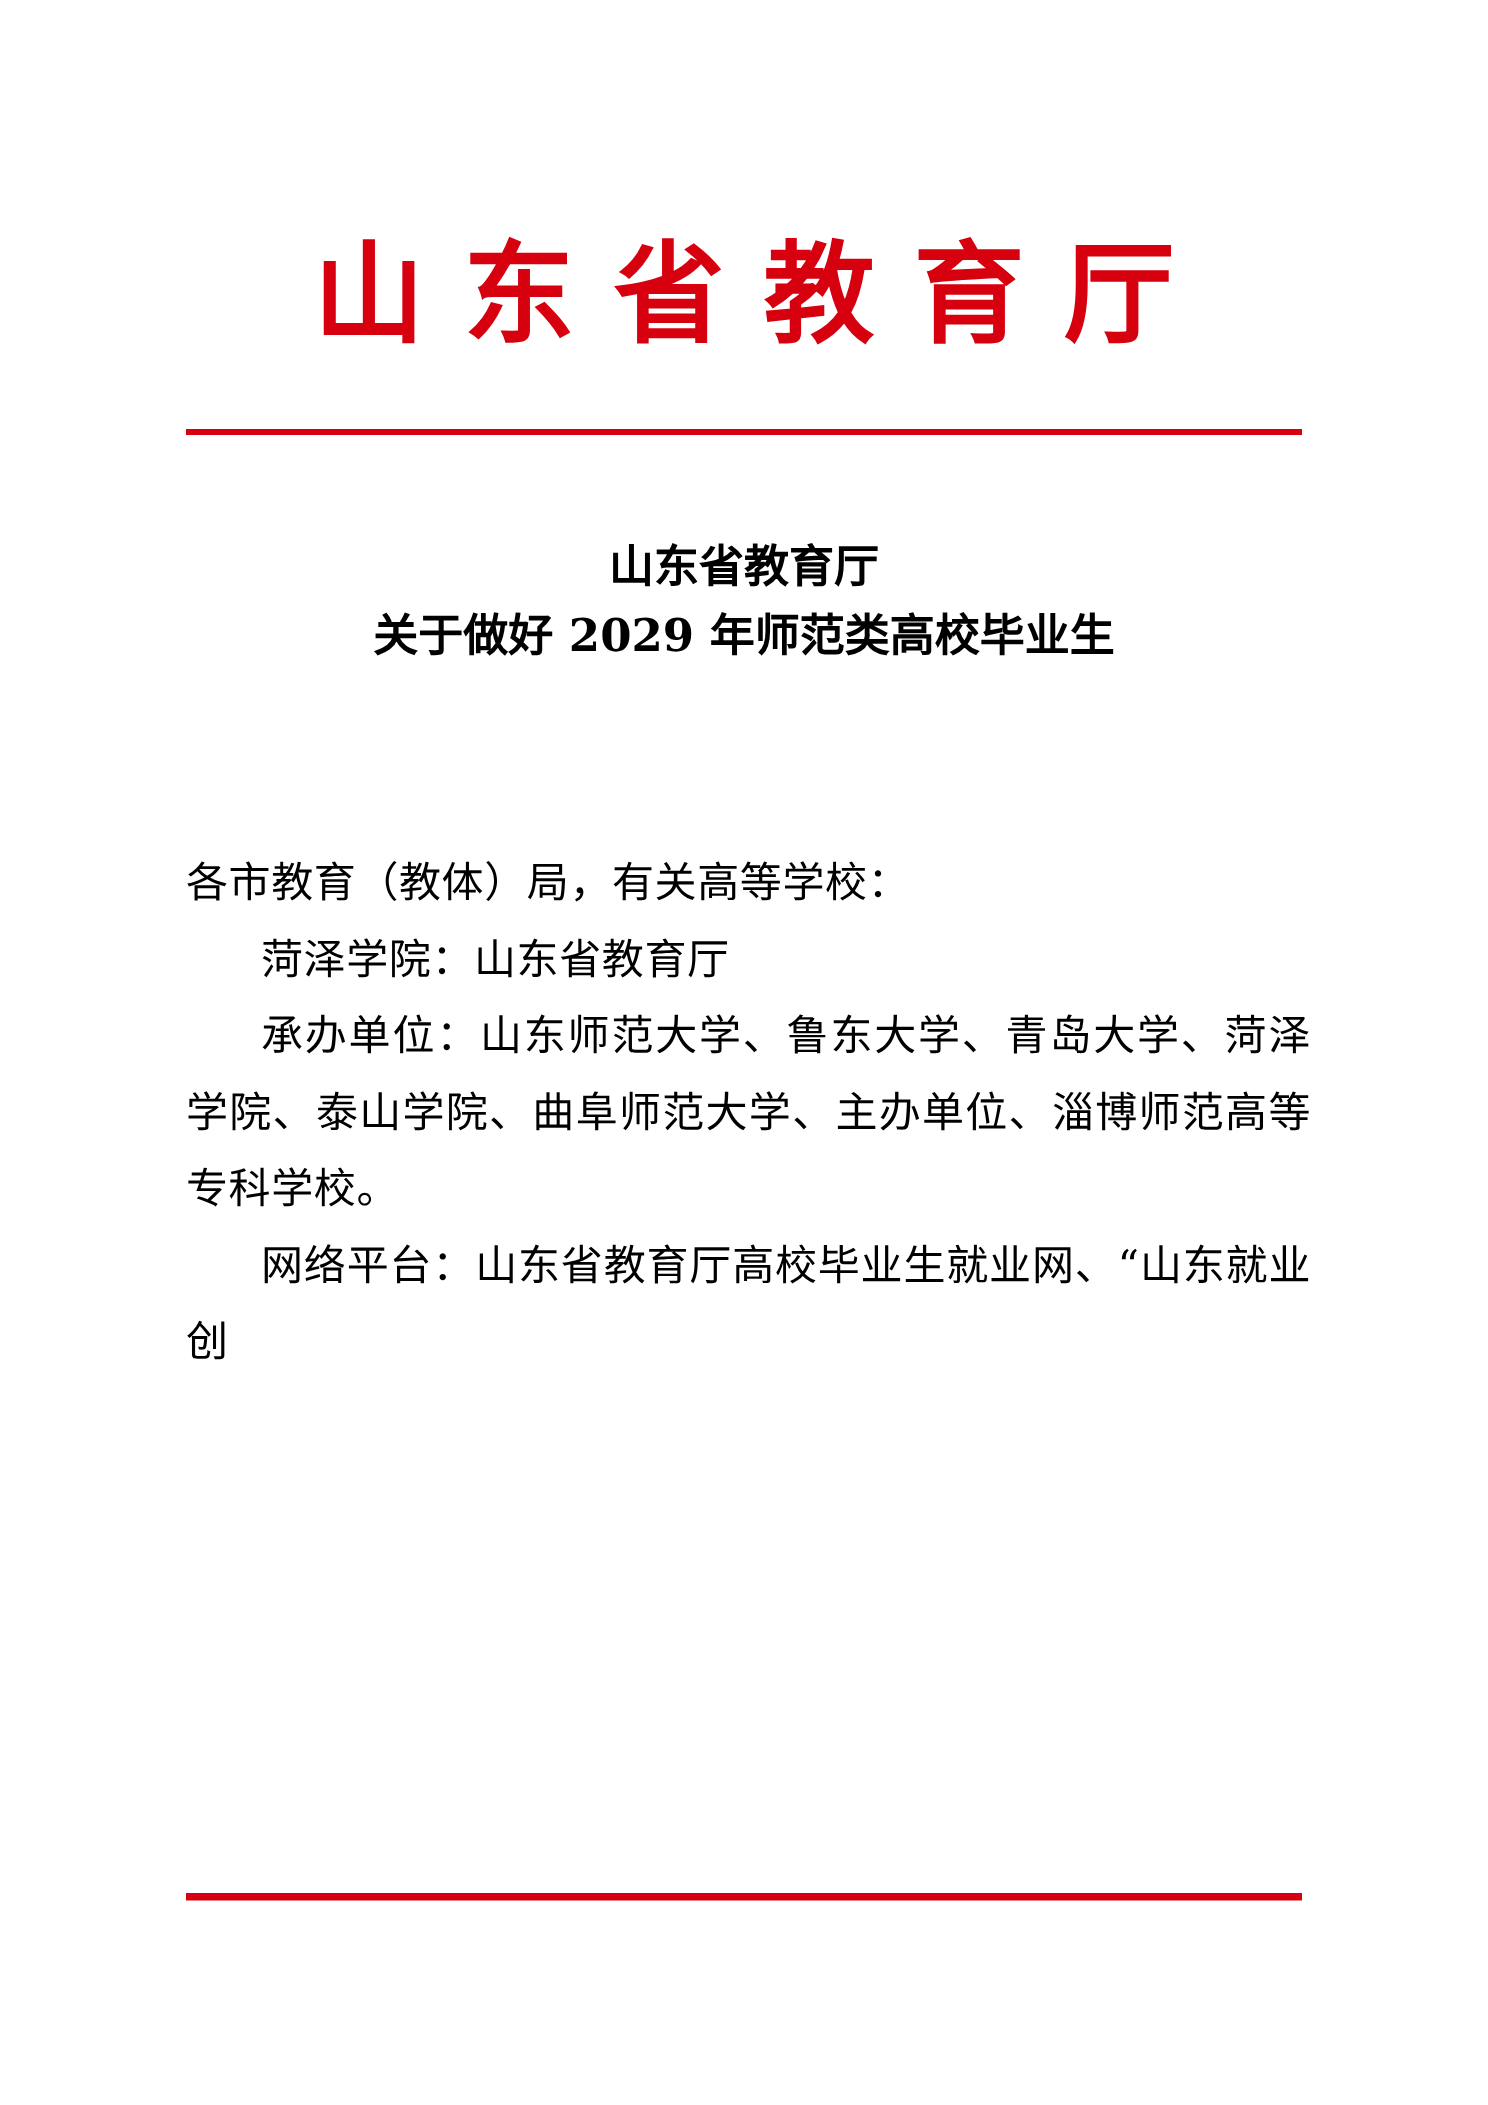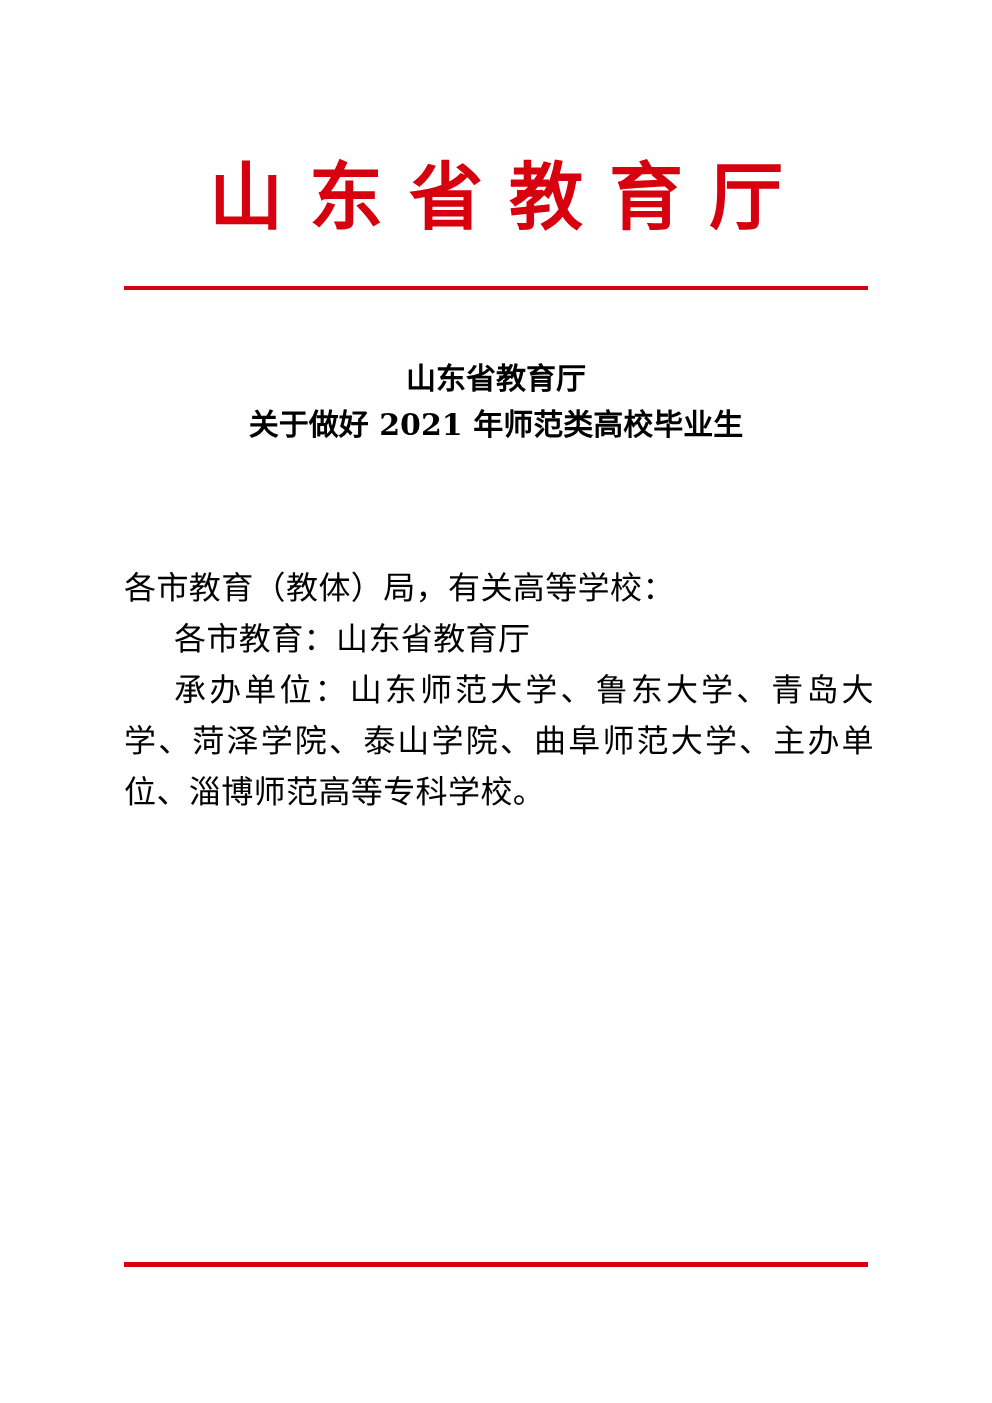--- a/index.html
+++ b/index.html
@@ -71,21 +71,21 @@
     white-space: nowrap;
   }
 
   
   .body-text {
     position: absolute;
     left: 124px;
     top: 563px;
     width: 750px;
     font-family: "DejaVu Serif", "Liberation Serif", serif;
-    font-size: 32px;
+    font-size: 28px;
     line-height: 51px;
     color: #000000;
     text-align: justify;
   }
   .body-text p {
     margin: 0;
     letter-spacing: 0.4px;
   }
   .indent2 {
     text-indent: 50px;
@@ -110,24 +110,25 @@
 
 <div class="page">
 
   <div class="letterhead">
     <div class="letterhead-title">山东省教育厅</div>
     <div class="letterhead-rule"></div>
   </div>
 
   <div class="doc-title">
     <div>山东省教育厅</div>
-    <div>关于做好 2021 年师范类高校毕业生</div>
+    <div>关于做好 2029 年师范类高校毕业生</div>
   </div>
 
   <div class="body-text">
     <p>各市教育（教体）局，有关高等学校：</p>
-    <p class="indent2">各市教育：山东省教育厅</p>
+    <p class="indent2">菏泽学院：山东省教育厅</p>
     <p class="indent2">承办单位：山东师范大学、鲁东大学、青岛大学、菏泽学院、泰山学院、曲阜师范大学、主办单位、淄博师范高等专科学校。</p>
+    <p class="indent2">网络平台：山东省教育厅高校毕业生就业网、“山东就业创</p>
   </div>
 
   <div class="footer-rule"></div>
 
 </div>
 
 </body></html>

